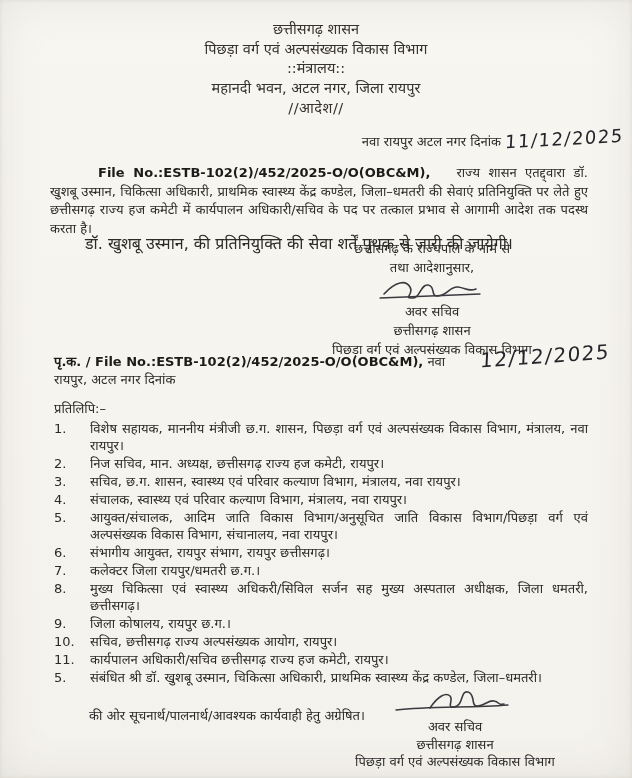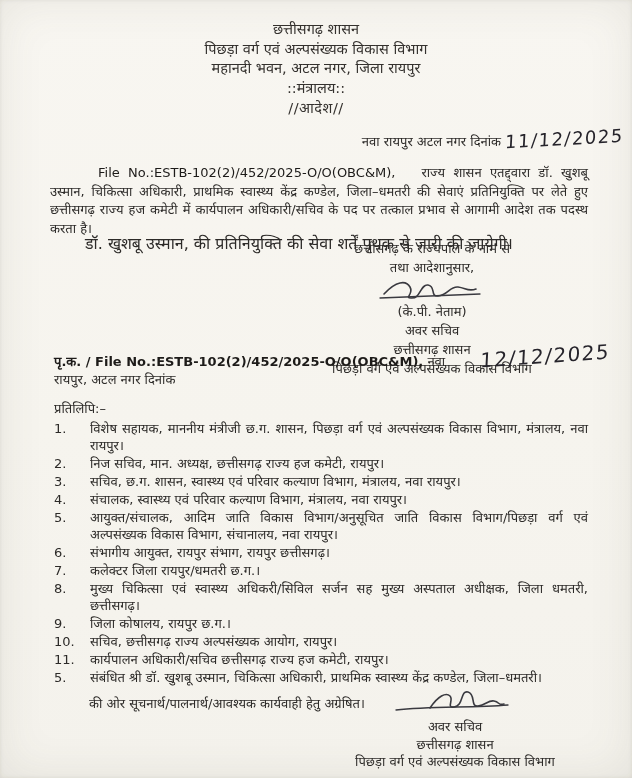--- a/index.html
+++ b/index.html
@@ -52,21 +52,21 @@
 
   
   .para1 {
     position: absolute;
     top: 151px; left: 50px; right: 44px;
     font-size: 13px;
     line-height: 18.5px;
     text-align: justify;
     text-indent: 48px;
   }
-  .fileno { font-weight: normal; color: #1d1b19; padding-right: 26px; }
+  .fileno { font-weight: bold; color: #1d1b19; padding-right: 26px; }
   .para2 {
     position: absolute;
     top: 219px; left: 50px; right: 44px;
     font-size: 16px;
     line-height: 18.5px;
     text-indent: 35px;
   }
 
   
   .sig-block-1 {
@@ -98,63 +98,62 @@
     font-weight: 500;
     white-space: nowrap;
   }
   .copy-label { margin-top: 11px; }
 
   .copy-list { margin-top: 2px; }
   .copy-item { display: flex; line-height: 17px; margin-bottom: 1px; }
   .copy-item .no { flex: 0 0 36px; }
   .copy-item .txt { flex: 1; text-align: justify; padding-right: 4px; }
 
-  .forward-line { margin-top: 9px; margin-left: 35px; }
+  .forward-line { margin-top: 21px; margin-left: 35px; }
 
   
   .sig-block-2 {
     position: absolute;
     top: 688px; right: 22px;
     width: 310px;
     text-align: center;
     font-size: 13px;
     line-height: 17.5px;
   }
   .sig-scribble-2 { display: block; margin: 0 auto 0 auto; }
 </style>
 </head>
 <body>
 
 <div class="page">
 
   <div class="header">
     <div>छत्तीसगढ़ शासन</div>
     <div>पिछड़ा वर्ग एवं अल्पसंख्यक विकास विभाग</div>
+    <div>::मंत्रालय::</div>
     <div>महानदी भवन, अटल नगर, जिला रायपुर</div>
-    <div>::मंत्रालय::</div>
     <div><span class="order-title">//आदेश//</span></div>
   </div>
 
   <div class="dateline">
     <span>नवा रायपुर अटल नगर दिनांक</span>
     <span class="hw">11/12/2025</span>
   </div>
 
   <p class="para1"><span class="fileno">File No.:ESTB-102(2)/452/2025-O/O(OBC&amp;M),</span><span>राज्य शासन एतद्द्वारा डॉ. खुशबू उस्मान, चिकित्सा अधिकारी, प्राथमिक स्वास्थ्य केंद्र कण्डेल, जिला–धमतरी की सेवाएं प्रतिनियुक्ति पर लेते हुए छत्तीसगढ़ राज्य हज कमेटी में कार्यपालन अधिकारी/सचिव के पद पर तत्काल प्रभाव से आगामी आदेश तक पदस्थ करता है।</span></p>
 
   <p class="para2">डॉ. खुशबू उस्मान, की प्रतिनियुक्ति की सेवा शर्तें पृथक से जारी की जायेगी।</p>
 
   <div class="sig-block-1">
     <div>छत्तीसगढ़ के राज्यपाल के नाम से</div>
     <div>तथा आदेशानुसार,</div>
     <svg class="sig-scribble" width="112" height="26" viewBox="0 0 112 26">
       <path d="M8 16 C 20 3, 30 2, 34 9 C 38 16, 28 20, 35 20 C 45 21, 44 6, 52 7 C 60 8, 54 19, 62 18 C 72 17, 74 8, 82 9 C 90 10, 92 14, 100 11" fill="none" stroke="#3a3a40" stroke-width="1.6" stroke-linecap="round"></path>
       <path d="M4 20 L 104 16" fill="none" stroke="#3a3a40" stroke-width="1.3" stroke-linecap="round"></path>
     </svg>
-    <div>(के.पी. नेताम)</div>
     <div>अवर सचिव</div>
     <div>छत्तीसगढ़ शासन</div>
     <div>पिछड़ा वर्ग एवं अल्पसंख्यक विकास विभाग</div>
   </div>
 
   <div class="endorsement">
     <div class="ref-line">
       <span class="ref-bold">पृ.क. / File No.:ESTB-102(2)/452/2025-O/O(OBC&amp;M),</span>
       <span>नवा रायपुर, अटल नगर दिनांक</span>
       <span class="hw2">12/12/2025</span>

